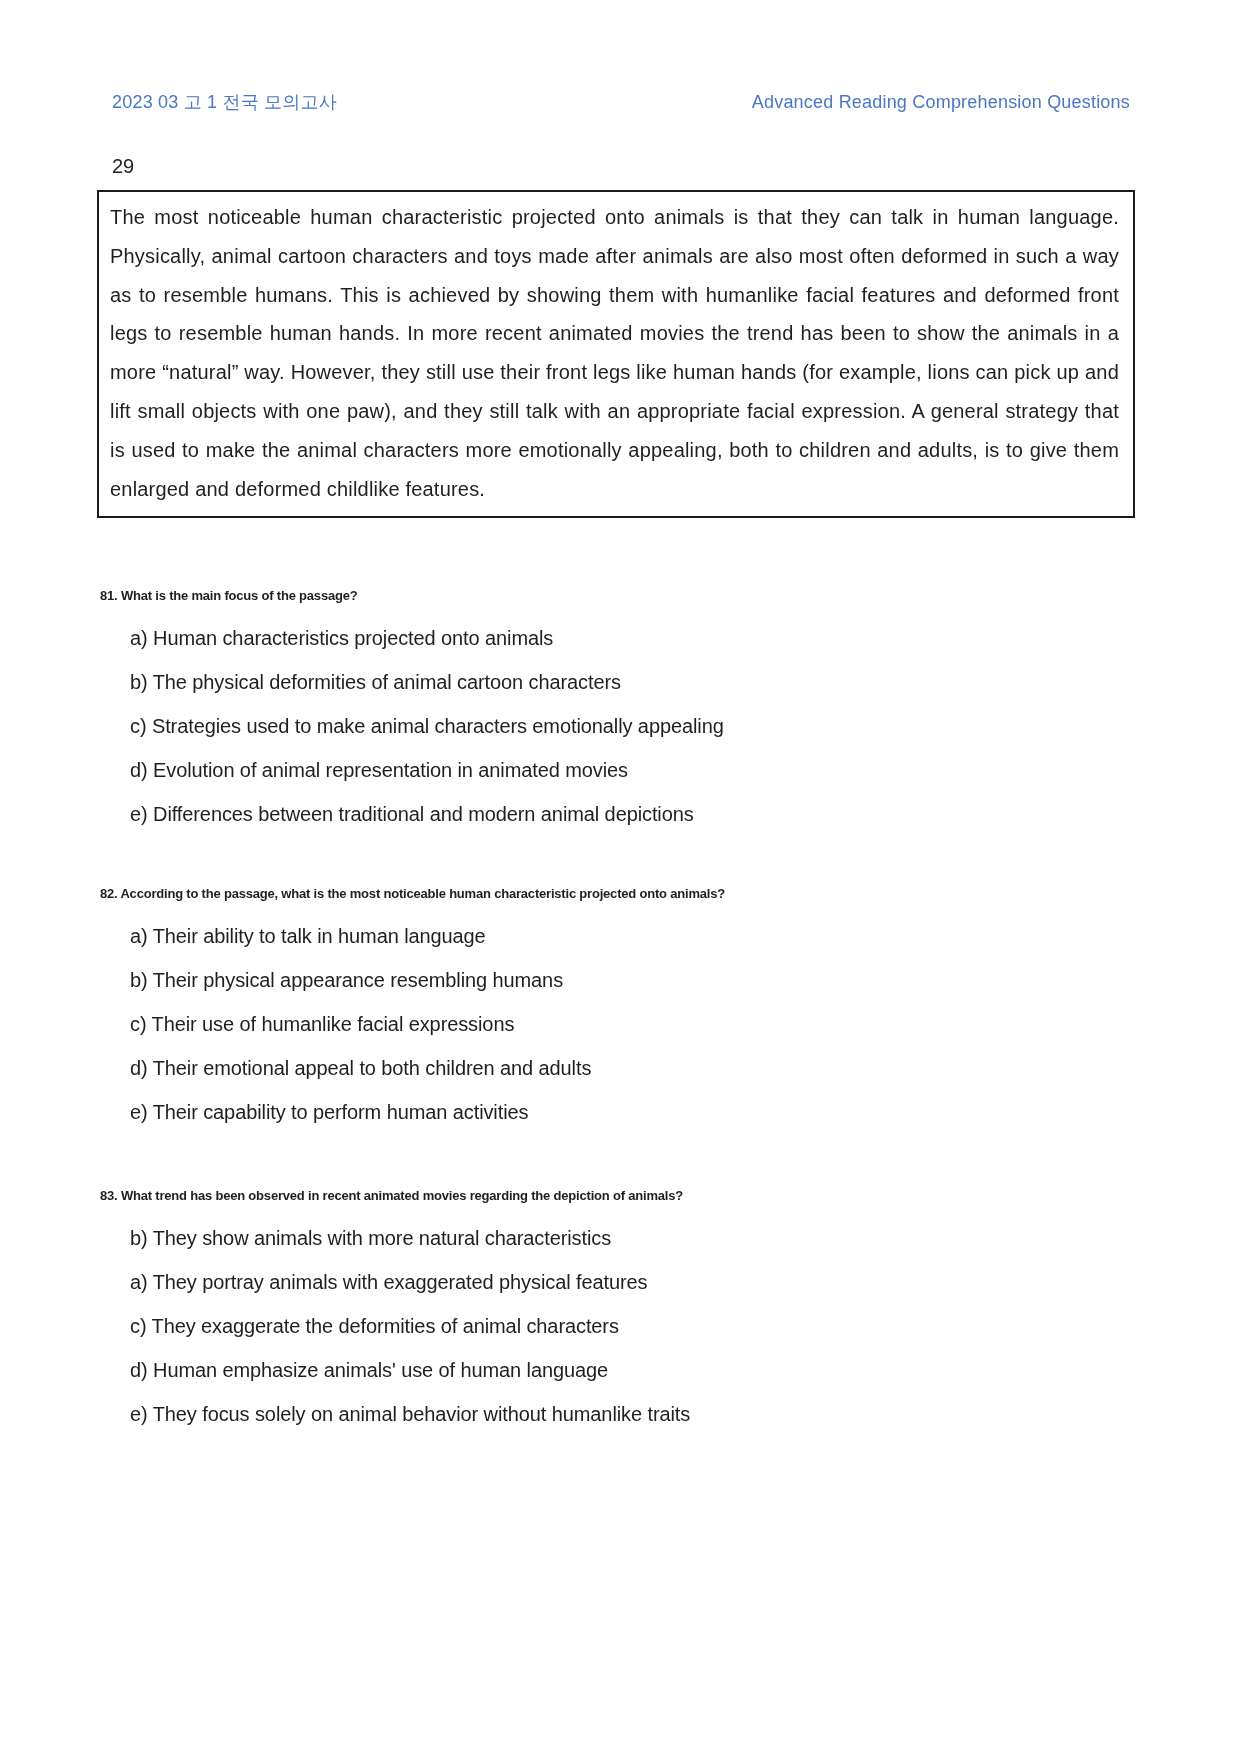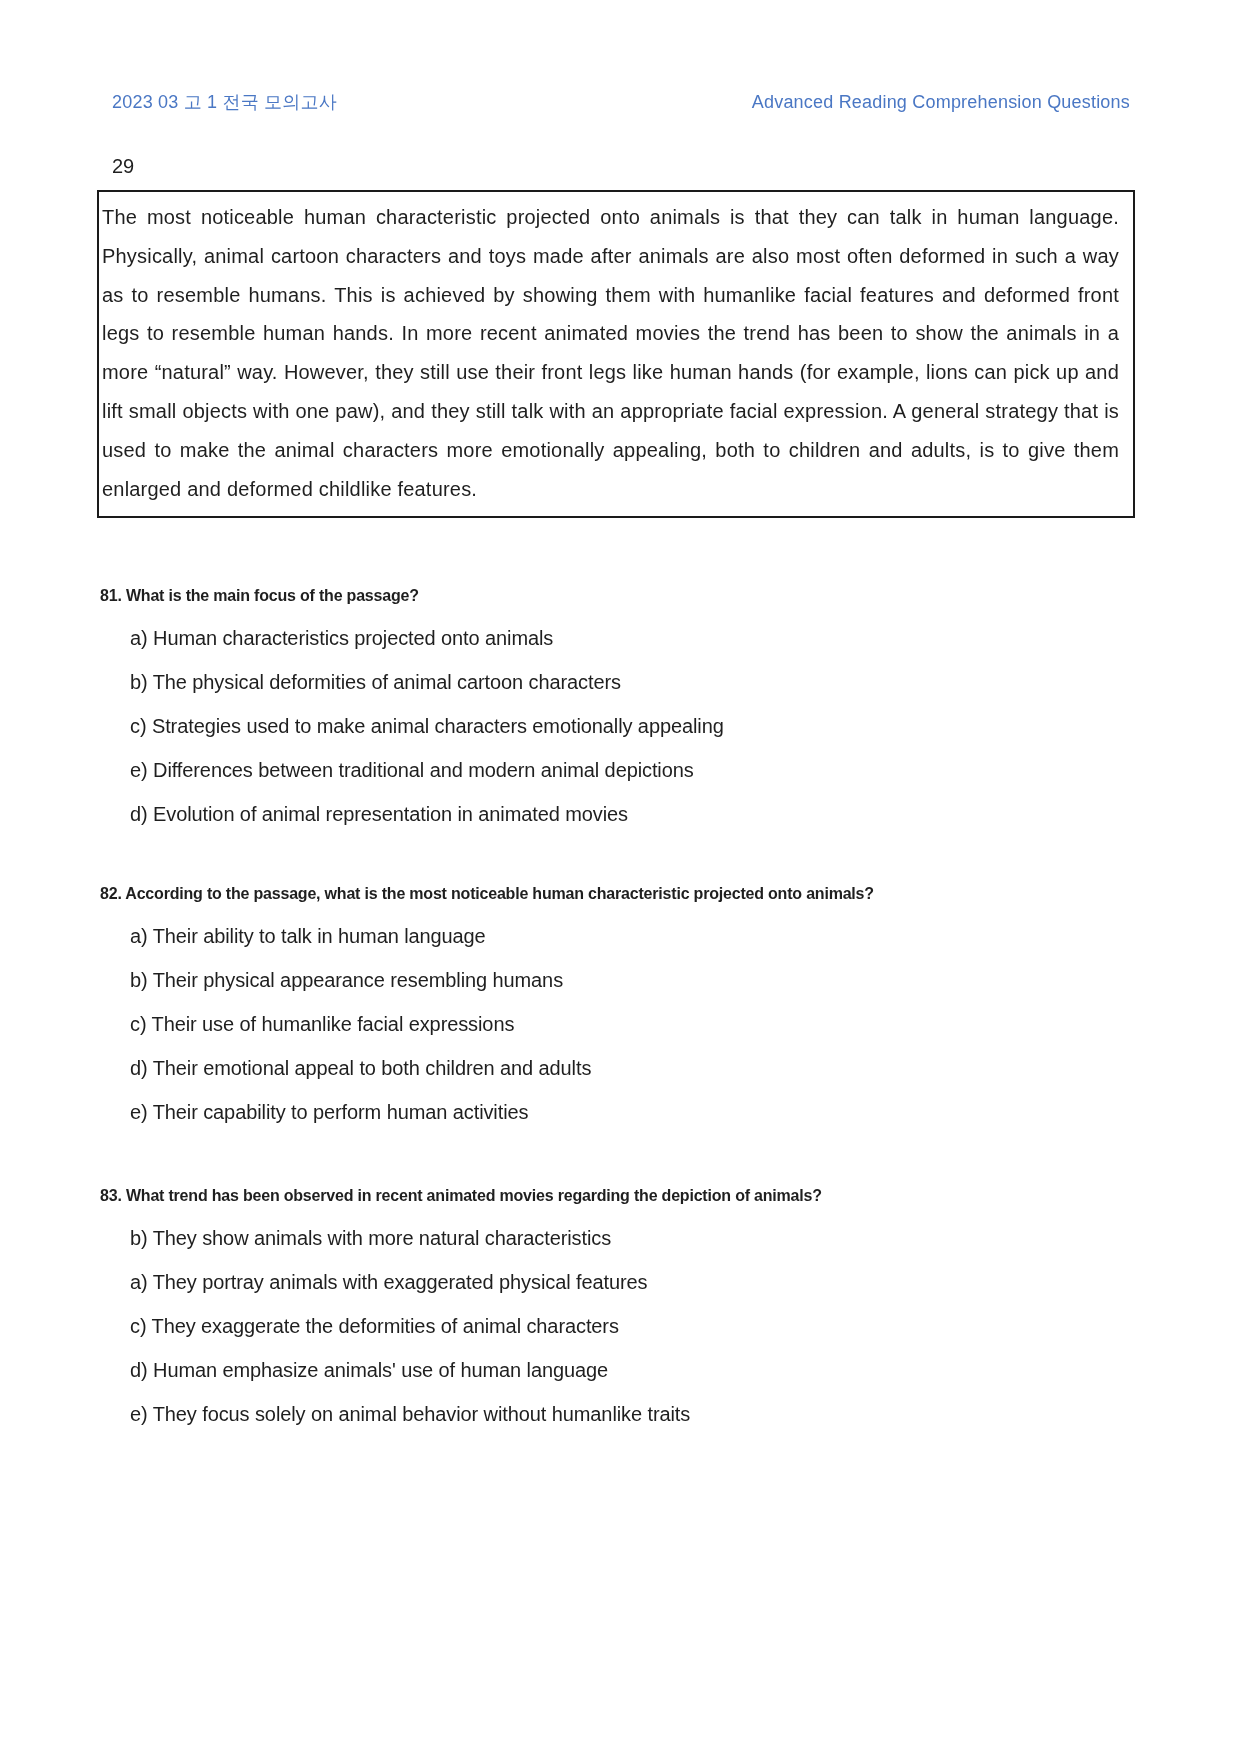--- a/index.html
+++ b/index.html
@@ -32,33 +32,33 @@
     width: 1240px;
   }
   .passage-number {
     margin: 0 16px 12px 112px;
     font-size: 20px;
     color: #1f1f1f;
   }
   .passage-box {
     margin: 0 105px 0 97px;
     border: 2px solid #1a1a1a;
-    padding: 6px 14px 8px 3px;
+    padding: 6px 14px 8px 11px;
     font-size: 20px;
     line-height: 38.8px;
     letter-spacing: 0.2px;
     text-align: justify;
   }
   .question { margin-left: 100px; margin-right: 105px; }
   .q81 { margin-top: 58px; }
   .q82 { margin-top: 38px; }
   .q83 { margin-top: 42px; }
   .stem {
     font-weight: bold;
-    font-size: 16px;
+    font-size: 13px;
     line-height: 40px;
     letter-spacing: -0.2px;
   }
   .option {
     margin-left: 30px;
     font-size: 20px;
     line-height: 44px;
     letter-spacing: -0.1px;
     font-weight: normal;
   }
@@ -88,22 +88,22 @@
 
     <div class="passage-box">
       <span>The most noticeable human characteristic projected onto animals is that they can talk in human language. Physically, animal cartoon characters and toys made after animals are also most often deformed in such a way as to resemble humans. This is achieved by showing them with humanlike facial features and deformed front legs to resemble human hands. In more recent animated movies the trend has been to show the animals in a more “natural” way. However, they still use their front legs like human hands (for example, lions can pick up and lift small objects with one paw), and they still talk with an appropriate facial expression. A general strategy that is used to make the animal characters more emotionally appealing, both to children and adults, is to give them enlarged and deformed childlike features.</span>
     </div>
 
     <section class="question q81">
       <p class="stem"><span>81.</span> <span>What is the main focus of the passage?</span></p>
       <p class="option">a) Human characteristics projected onto animals</p>
       <p class="option">b) The physical deformities of animal cartoon characters</p>
       <p class="option">c) Strategies used to make animal characters emotionally appealing</p>
+      <p class="option">d) Evolution of animal representation in animated movies</p>
       <p class="option">e) Differences between traditional and modern animal depictions</p>
-      <p class="option">d) Evolution of animal representation in animated movies</p>
     </section>
 
     <section class="question q82">
       <p class="stem"><span>82.</span> <span>According to the passage, what is the most noticeable human characteristic projected onto animals?</span></p>
       <p class="option">a) Their ability to talk in human language</p>
       <p class="option">b) Their physical appearance resembling humans</p>
       <p class="option">c) Their use of humanlike facial expressions</p>
       <p class="option">d) Their emotional appeal to both children and adults</p>
       <p class="option">e) Their capability to perform human activities</p>
     </section>

